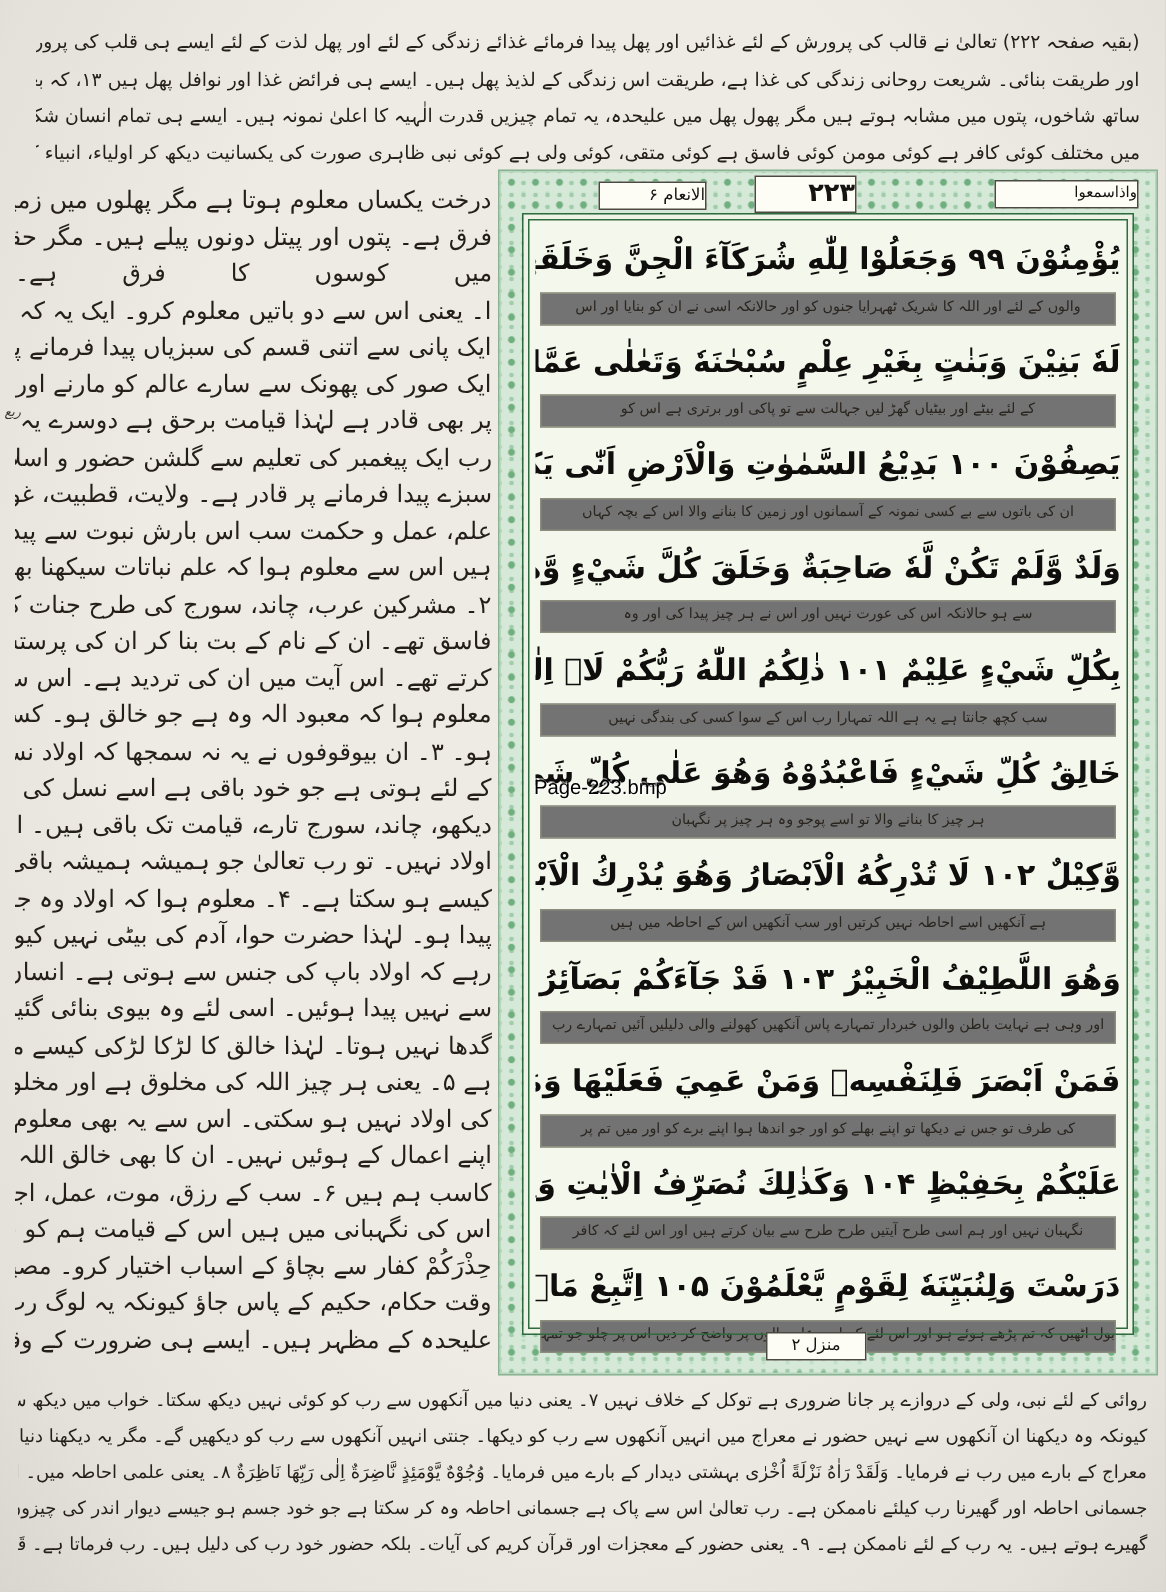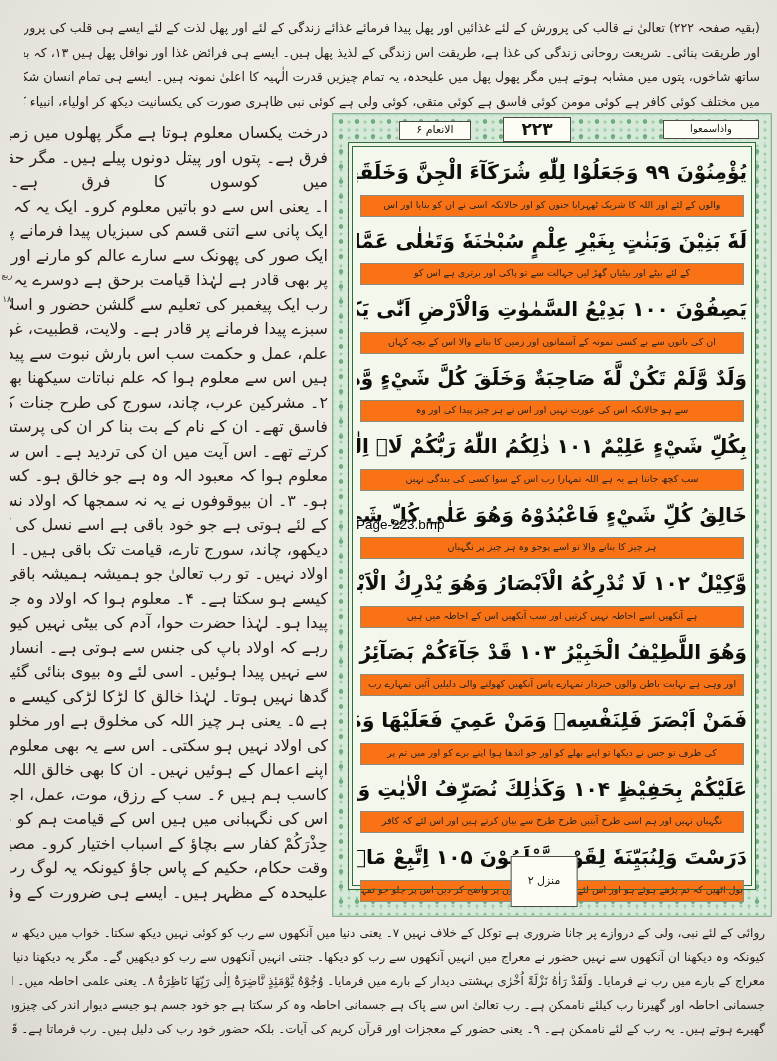--- a/index.html
+++ b/index.html
@@ -22,22 +22,22 @@
   }
   .top-block{position:absolute;top:16px;left:24px;width:736px;}
   .top-block .uline{height:24.7px;line-height:24.7px;font-size:12.5px;}
   .left-column{position:absolute;top:121px;left:10px;width:318px;}
   .left-column .uline{height:24.5px;line-height:24.5px;font-size:16px;}
   .bottom-block{position:absolute;top:921px;left:12px;width:753px;}
   .bottom-block .uline{height:24px;line-height:24px;font-size:12px;}
 
   .margin-note{
     position:absolute;left:0px;top:270px;width:14px;
-    display:flex;flex-direction:column;align-items:center;gap:14px;
-    font-size:8.5px;color:#3a352f;direction:rtl;
+    display:flex;align-items:center;gap:14px;
+    font-size:8.5px;color:#3a352f;direction:rtl;font-style:italic;
   }
 
   
   .quran-box{
     position:absolute;left:332px;top:113px;width:438px;height:802px;
     background-color:#d6e9d8;
     background-image:
       radial-gradient(circle, #6fae7e 2px, rgba(0,0,0,0) 2.6px),
       radial-gradient(circle, #9fccaa 1.3px, rgba(0,0,0,0) 1.8px),
       radial-gradient(circle, #bfe0c6 1px, rgba(0,0,0,0) 1.5px);
@@ -49,42 +49,42 @@
   .quran-inner{
     position:absolute;left:19px;right:19px;top:32px;bottom:30px;
     background:#f4f7ec;
     border:1px solid #2e6b3f;
     box-shadow:0 0 0 3px #eef3e6;
     outline:1px solid #2e6b3f;outline-offset:3px;
     padding:4px 4px 0 4px;box-sizing:border-box;
   }
   .hdr-box{
     position:absolute;background:#fdfdf6;border:1px solid #4a4a42;
-    text-align:center;direction:rtl;color:#161310;
+    text-align:right;direction:rtl;color:#161310;
     white-space:nowrap;overflow:hidden;
   }
   .hdr-juz{right:12px;top:6px;width:94px;height:17px;line-height:16px;font-size:10px;margin-left:19px;}
   .hdr-page{left:170px;top:3px;width:66px;height:23px;line-height:22px;font-size:17px;font-weight:bold;letter-spacing:2px;}
   .hdr-surah{left:66px;top:7px;width:70px;height:17px;line-height:16px;font-size:11px;}
 
   .verse .arabic{
     height:43.5px;line-height:43.5px;
     font-size:20px;font-weight:bold;color:#100e0c;
     text-align:center;direction:rtl;white-space:nowrap;overflow:hidden;
   }
   .verse .urdu{
     margin:0 3px 3px 3px;height:20px;
-    background:#f97316;border:1px solid #8d8d7e;
+    background:#737373;border:1px solid #8d8d7e;
     line-height:18px;font-size:9.5px;color:#2a251f;
     text-align:center;direction:rtl;white-space:nowrap;overflow:hidden;
   }
   .manzil{
     position:absolute;bottom:9px;left:50%;transform:translateX(-62%);
     background:#fdfdf6;border:1px solid #4a4a42;
-    height:17px;line-height:16px;padding:16px 16px;font-size:11px;
+    height:17px;line-height:16px;padding:0 16px;font-size:11px;
     direction:rtl;color:#161310;
   }
 
   
   .filename-overlay{
     position:absolute;left:356px;top:517px;
     font-family:"Liberation Sans","DejaVu Sans",sans-serif;
     font-size:13.5px;font-weight:normal;color:#000;
     text-shadow:1px 1px 0 rgba(255,255,255,.85), -1px -1px 0 rgba(255,255,255,.5);
     direction:ltr;

